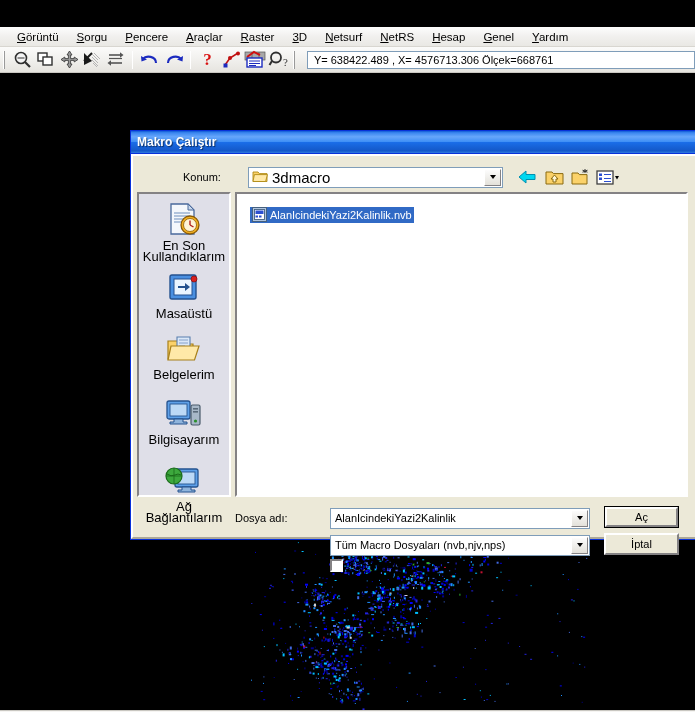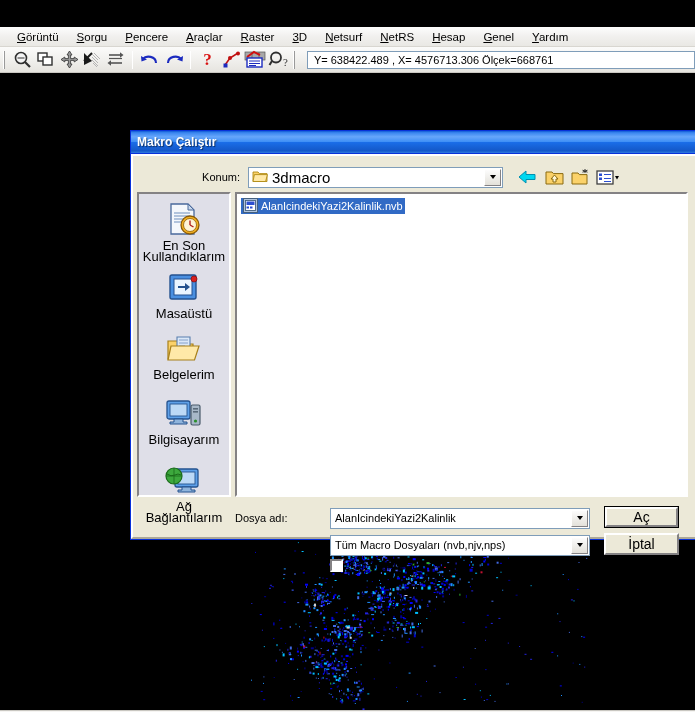--- a/index.html
+++ b/index.html
@@ -103,21 +103,21 @@
     position:relative; height:385px;
     background:#ece9d8;
     border:2px solid;
     border-color:#fff #aca899 #aca899 #fff;
   }
 
   .lbl { font-size:11px; color:#000; }
 
   
   #locrow { position:absolute; left:50px; top:10px; width:505px; height:22px; display:flex; align-items:center; }
-  #loclabel { width:65px; text-align:right; padding-right:8px; }
+  #loclabel { width:65px; text-align:left; padding-right:8px; }
   #loccombo {
     width:255px; height:21px; background:#fff;
     border:1px solid #7f9db9;
     display:flex; align-items:center; position:relative;
   }
   #loccombo .folderico { margin:0 4px 0 3px; }
   #loccombo .txt { font-size:15px; }
   #loccombo .arrow {
     position:absolute; right:1px; top:1px; width:17px; height:17px;
     background: linear-gradient(to bottom,#fcfcfc,#e3e1da);
@@ -141,21 +141,21 @@
   }
   .place .plabel {
     font-size:13px; text-align:center; line-height:11px; margin-top:2px; color:#000;
   }
 
   
   #filelist {
     position:absolute; left:102px; top:36px; width:453px; height:305px;
     background:#fff;
     border:2px solid; border-color:#848284 #fff #fff #848284;
-    padding:4px;
+    padding:13px;
   }
   .fileitem {
     display:inline-flex; align-items:center; height:16px; padding:0 2px; cursor:default;
   }
   .fileitem.selected { background:#316ac5; color:#fff; }
   .fileitem .fname { font-size:11px; margin-left:3px; }
 
   
   #fnamerow { position:absolute; left:102px; top:351px; width:453px; height:22px; display:flex; align-items:center; }
   #ftyperow { position:absolute; left:102px; top:378px; width:453px; height:22px; display:flex; align-items:center; }
@@ -175,21 +175,21 @@
   #ropenrow .cbox {
     width:13px;height:13px;background:#fff;
     border:2px solid; border-color:#848284 #fff #fff #848284;
     margin-right:5px;
   }
   .dlgbtn {
     position:absolute; width:75px; height:22px;
     background:#ece9d8;
     border:2px solid; border-color:#fff #848284 #848284 #fff;
     display:flex;align-items:center;justify-content:center;
-    font-size:14px; cursor:default;
+    font-size:11px; cursor:default;
   }
   .dlgbtn.default { border:1px solid #000; }
   .dlgbtn.default .inner {
     position:absolute; left:0; top:0; right:0; bottom:0;
     border:2px solid; border-color:#fff #848284 #848284 #fff;
     display:flex;align-items:center;justify-content:center;
     background:#ece9d8;
   }
   #btnopen { left:471px; top:350px; }
   #btncancel { left:471px; top:377px; }

